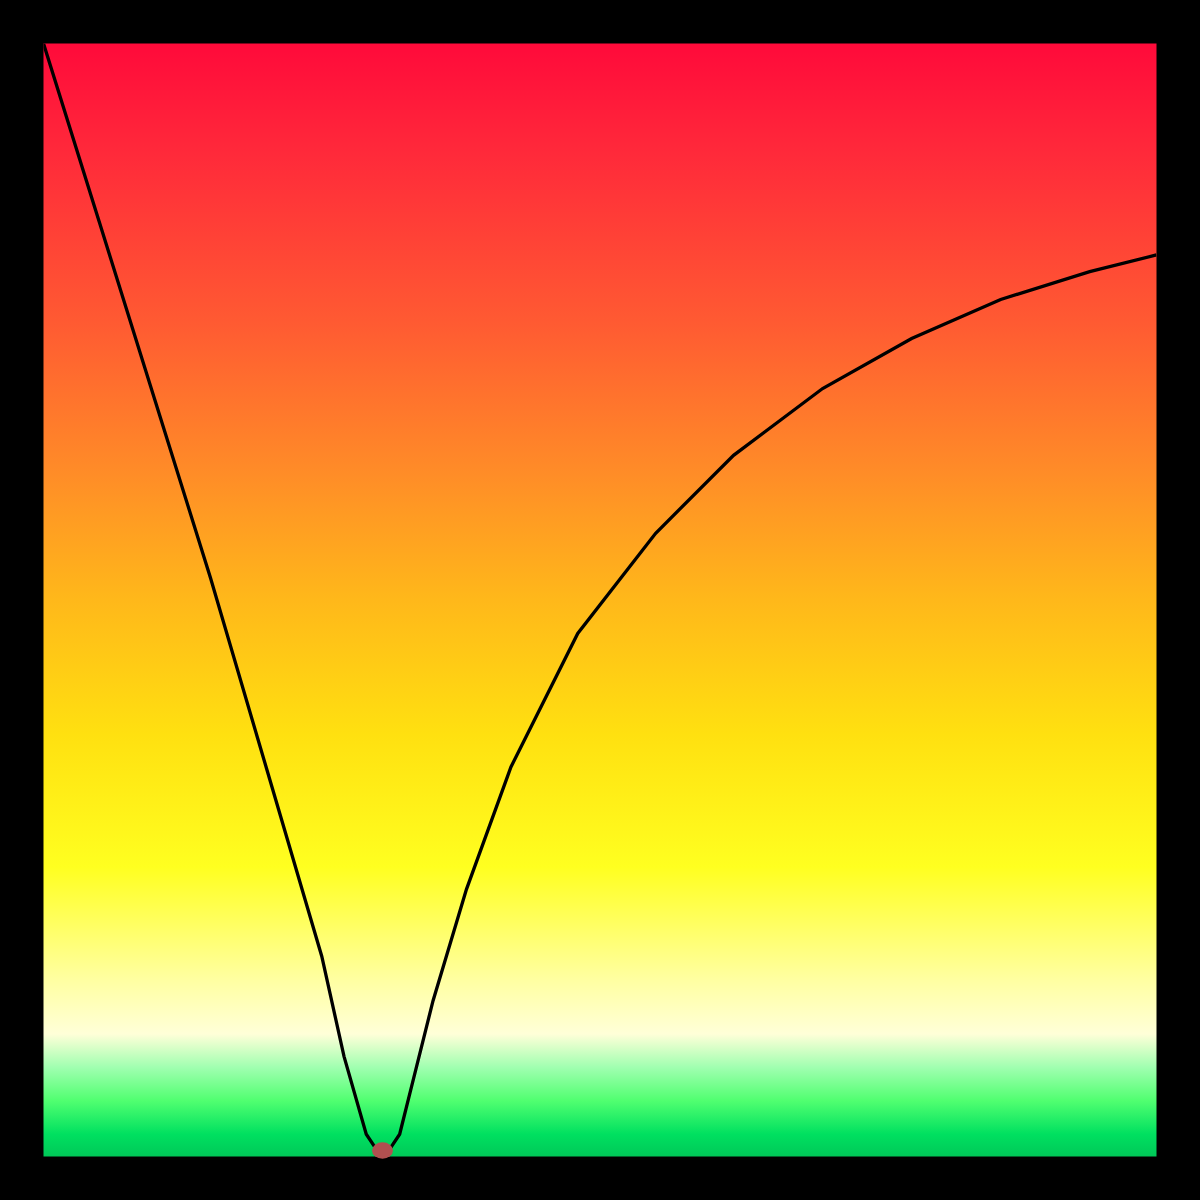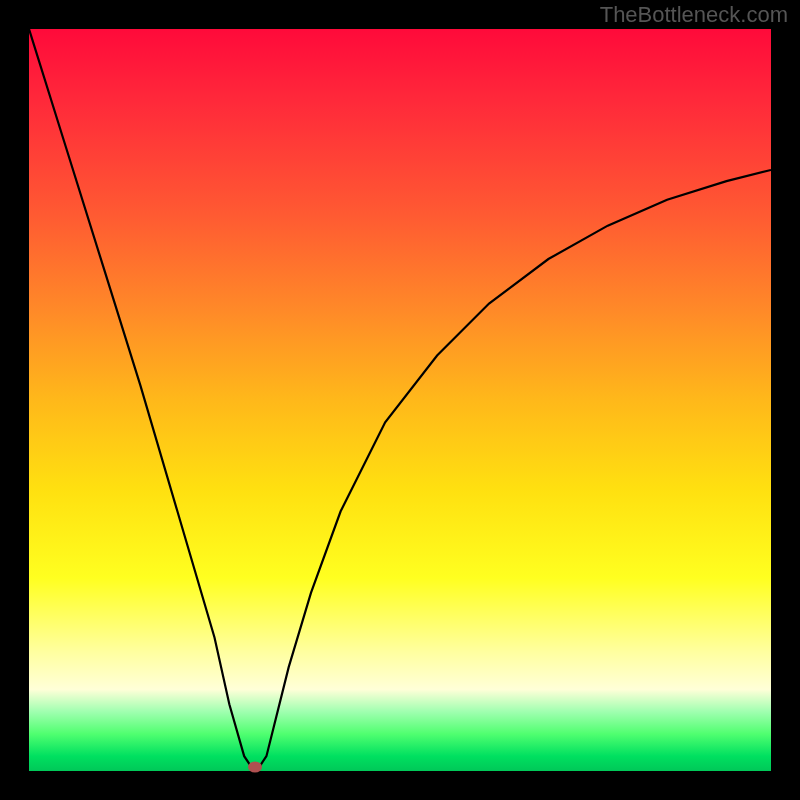--- a/index.html
+++ b/index.html
@@ -63,19 +63,18 @@
     background: #b05050;
     border-radius: 50%;
     z-index: 6;
     transform: translate(-50%, -50%);
   }
 </style>
 </head>
 <body>
 
 <div class="container">
-  <div class="watermark">TheBottleneck.com</div>
   <div class="plot-area"></div>
   <svg class="curve" viewBox="0 0 742 742" preserveAspectRatio="none">
     <path id="curve-path" d="M0.00 0.00 L37.10 118.72 L74.20 237.44 L111.30 356.16 L148.40 482.30 L185.50 608.44 L200.34 675.22 L215.18 727.16 L222.60 738.29 L230.02 738.29 L237.44 727.16 L244.86 697.48 L259.70 638.12 L281.96 563.92 L311.64 482.30 L356.16 393.26 L408.10 326.48 L460.04 274.54 L519.40 230.02 L578.76 196.63 L638.12 170.66 L697.48 152.11 L742.00 140.98 " stroke="#000" stroke-width="2.2" fill="none"></path>
   </svg>
   <div class="marker" id="marker" style="left: 255.31px; top: 767.29px;"></div>
 </div>
 
 </body></html>

